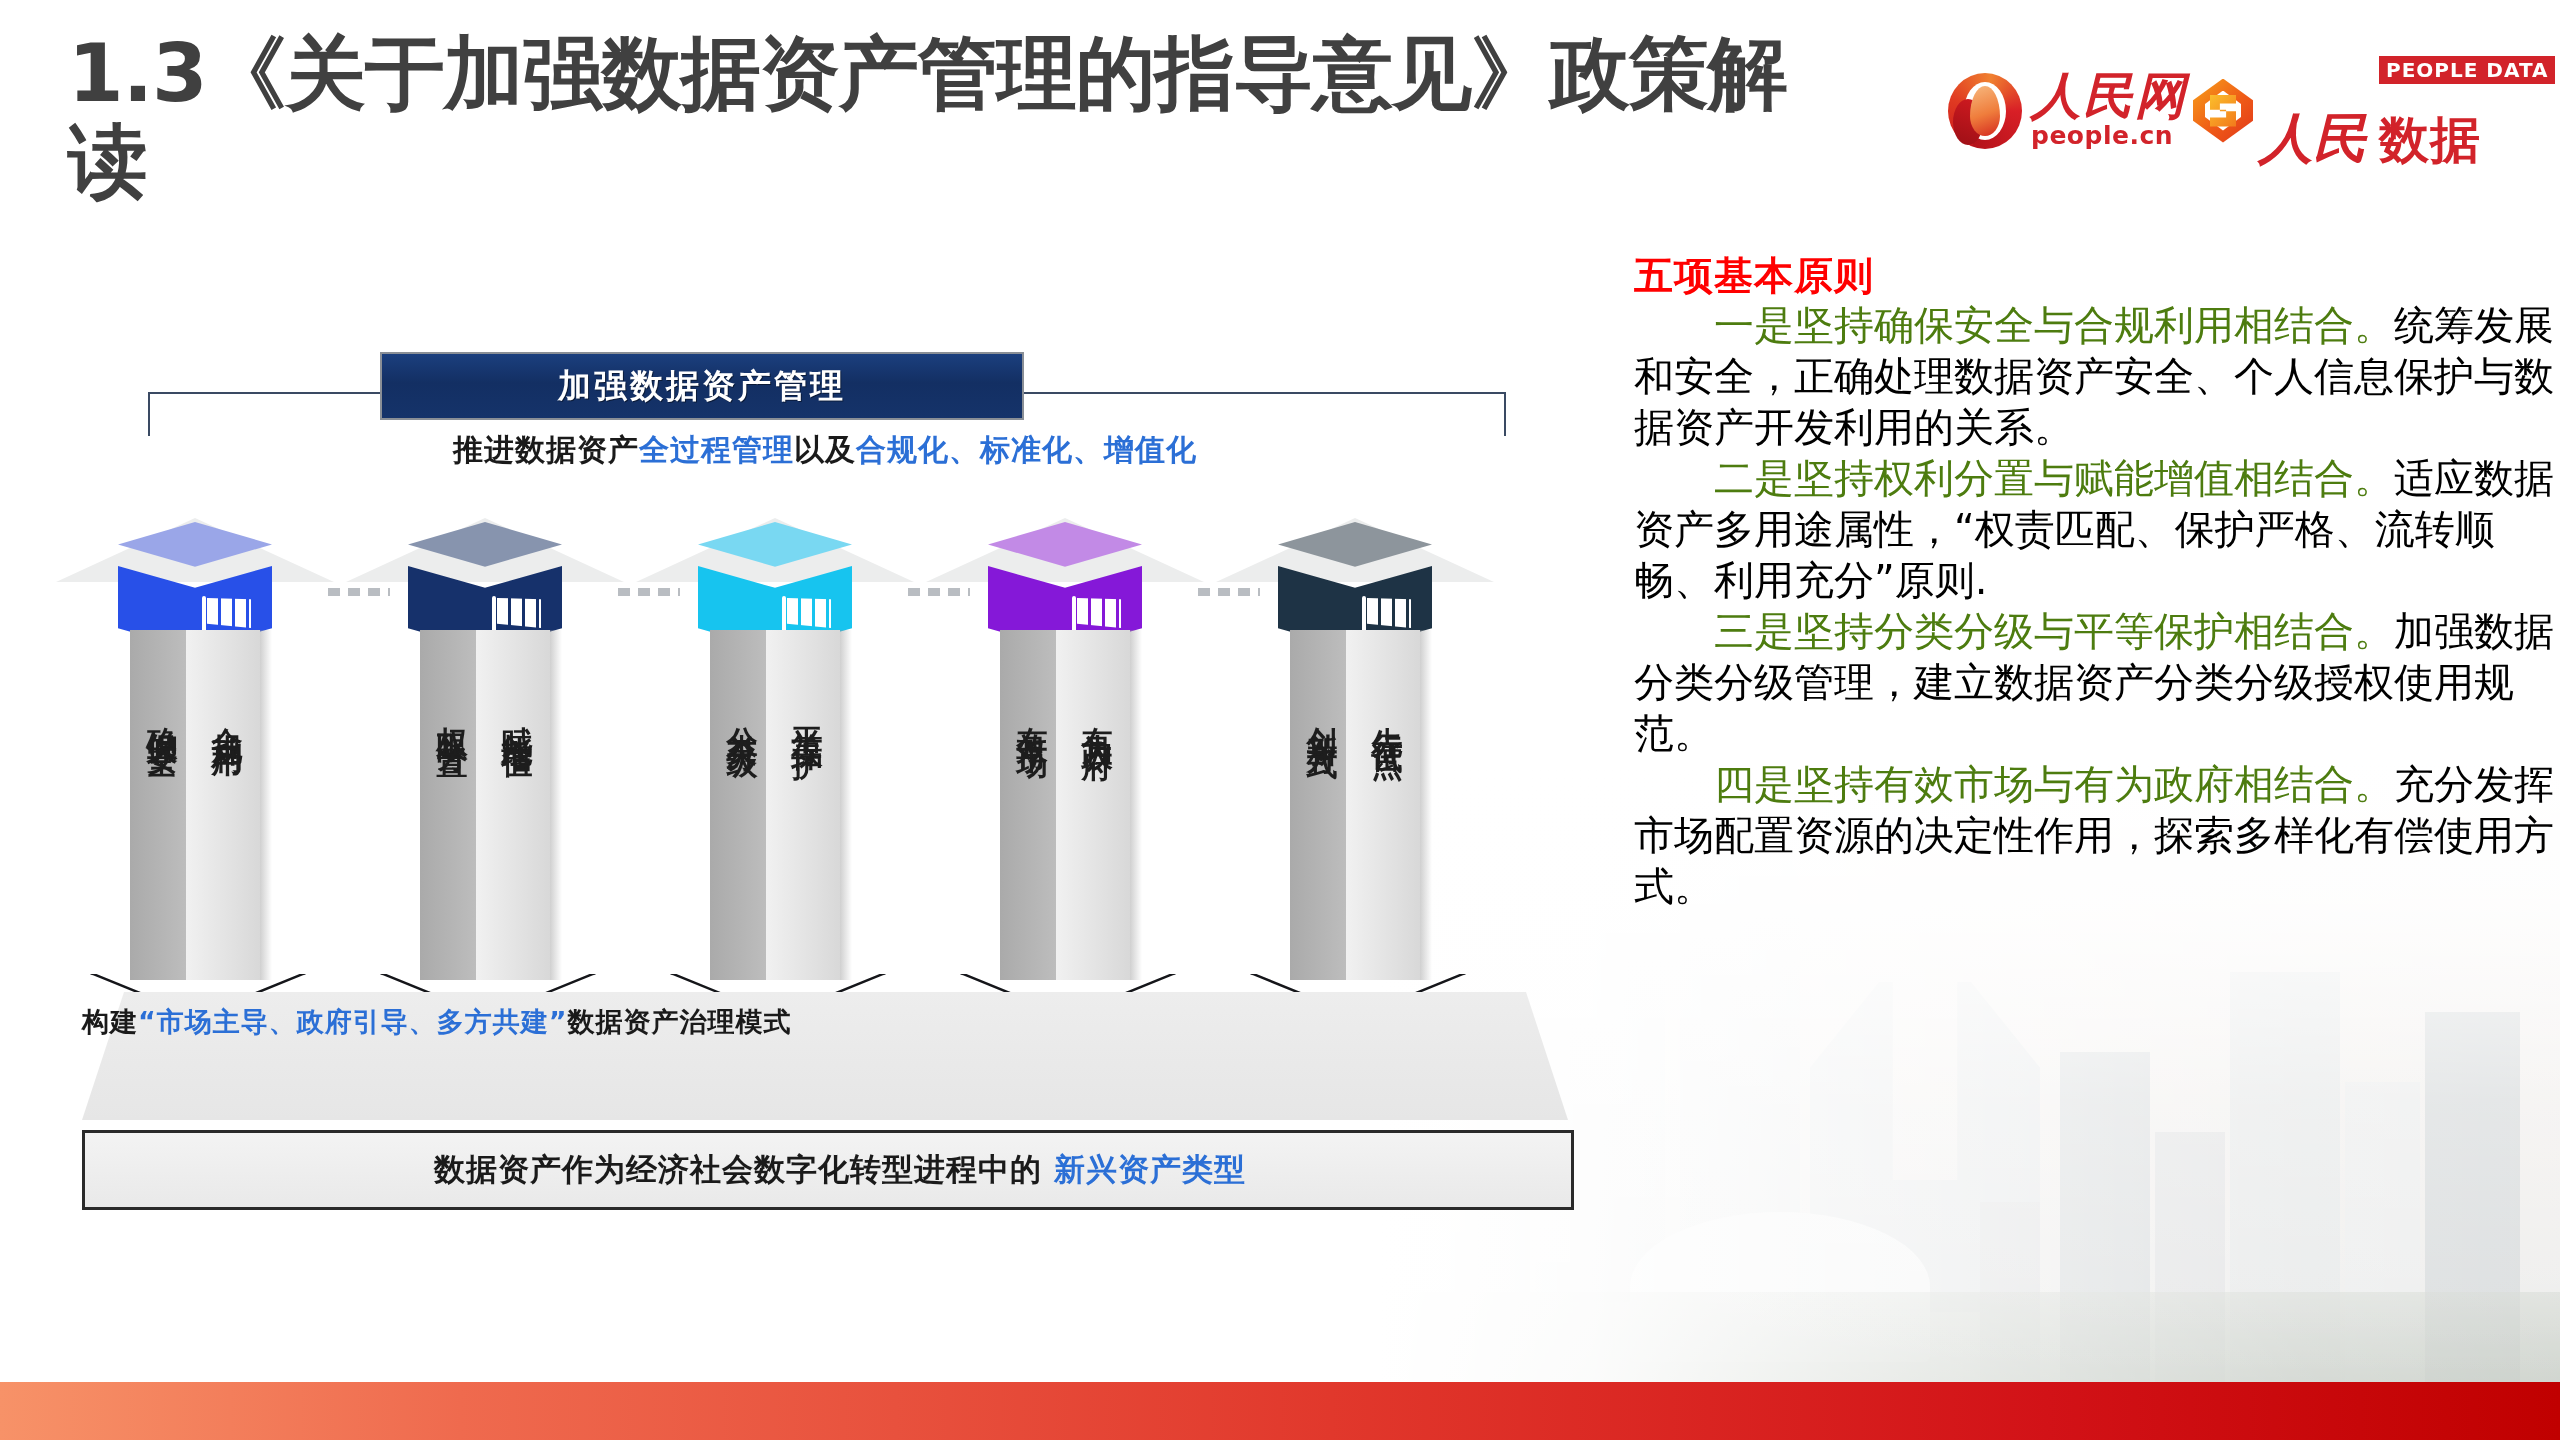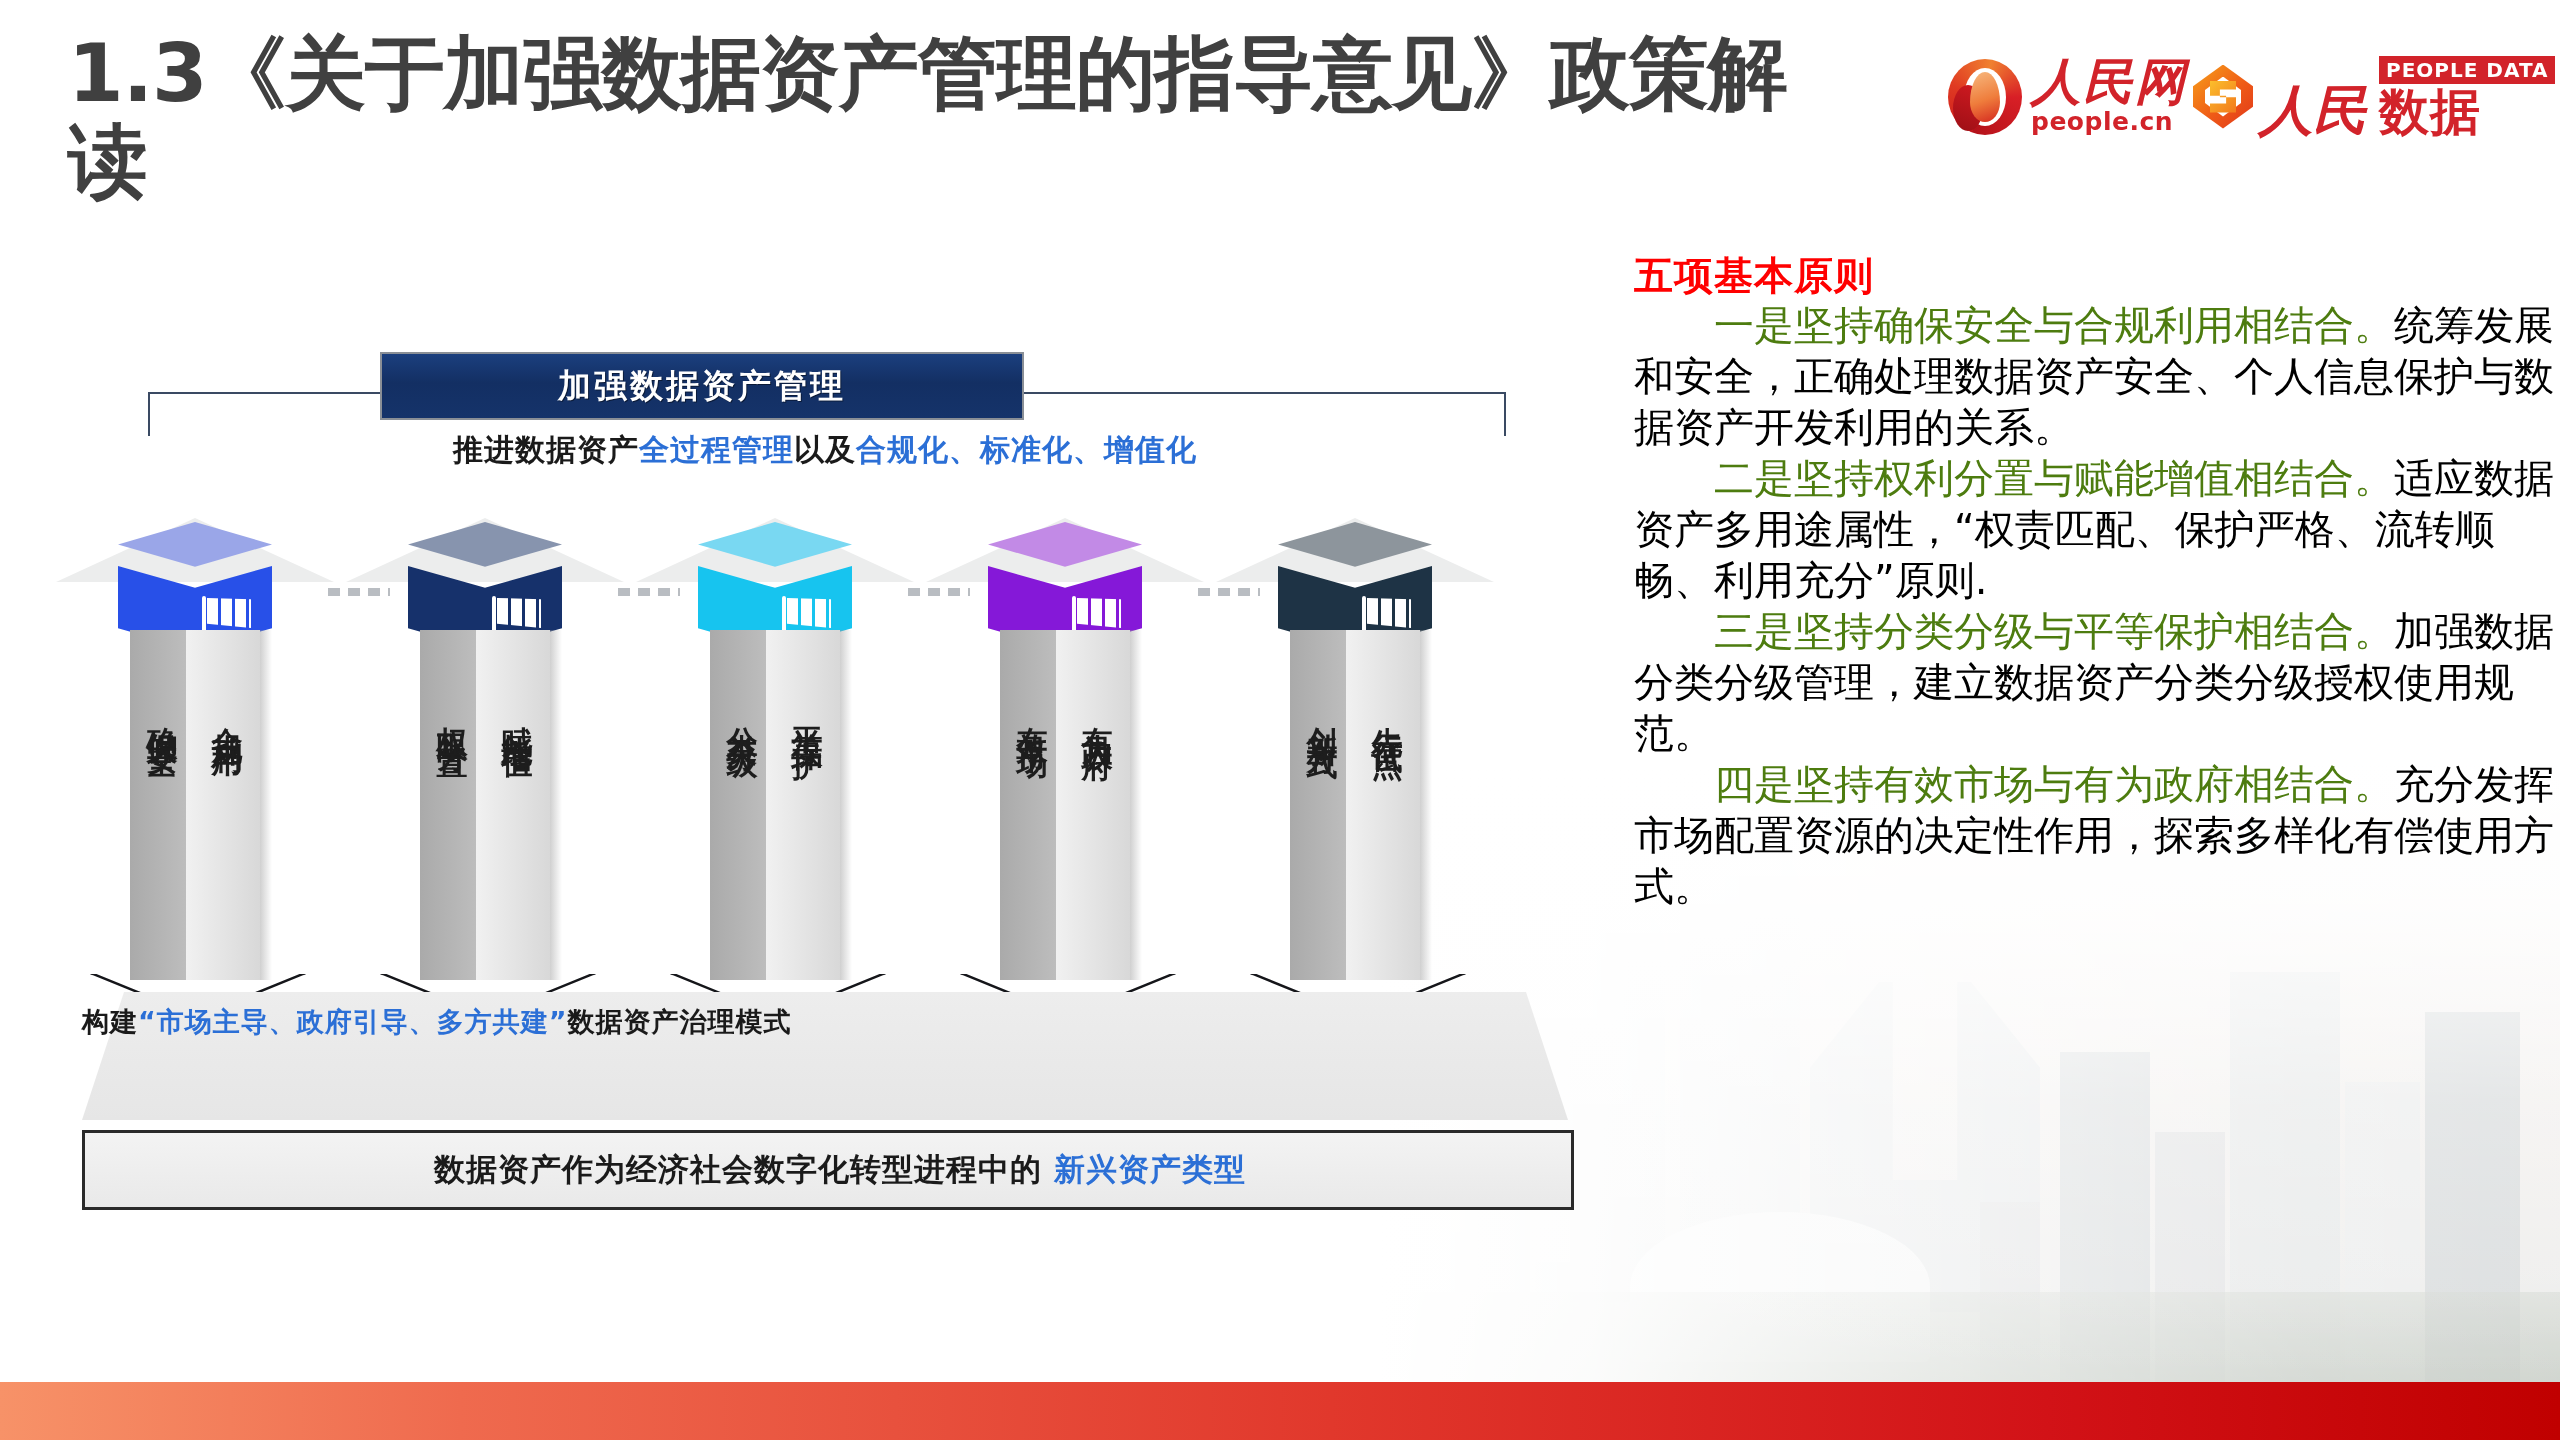--- a/index.html
+++ b/index.html
@@ -76,21 +76,21 @@
     background:linear-gradient(135deg,#f7a11a,#ef5b17 55%,#e0361a);
     clip-path:polygon(50% 0,100% 34%,100% 66%,50% 100%,0 66%,0 34%);}
   .pd-mark .d2{position:absolute;left:18px;top:16px;width:36px;height:40px;background:#ffffff;
     clip-path:polygon(50% 0,100% 34%,100% 66%,50% 100%,0 66%,0 34%);}
   .pd-mark .s{position:absolute;left:23px;top:20px;width:26px;height:32px;
     background:linear-gradient(135deg,#fbbe2c,#f2791c);
     clip-path:polygon(0 0,100% 0,100% 28%,38% 28%,38% 52%,100% 52%,100% 100%,0 100%,0 72%,62% 72%,62% 48%,0 48%);}
   .pd-right{display:flex;flex-direction:column;margin-left:8px;}
   .pd-badge{background:#d2232a;color:#fff;font-size:20px;line-height:24px;font-weight:bold;
     padding:2px 7px;letter-spacing:1px;align-self:flex-start;margin-bottom:3px;}
-  .pd-cn{font-size:50px;line-height:50px;font-weight:bold;color:#d2232a;letter-spacing:1px;}
+  .pd-cn{font-size:50px;line-height:50px;font-weight:bold;color:#d2232a;letter-spacing:1px;margin-top:28px;}
   .pd-ren{font-size:54px;line-height:54px;font-weight:bold;color:#d2232a;
     font-family:"DejaVu Serif","Liberation Serif",serif;font-style:italic;margin-right:4px;}
   .pd-combo{display:flex;align-items:flex-end;}
 
   
   #diagram{position:absolute;left:60px;top:352px;width:1530px;height:880px;}
 
   #dg-header{position:absolute;left:320px;top:0;width:640px;height:64px;
     background:linear-gradient(180deg,#1b3f7e 0%,#132f63 45%,#15336a 100%);
     border:2px solid #8a8f96;display:flex;align-items:center;justify-content:center;}

